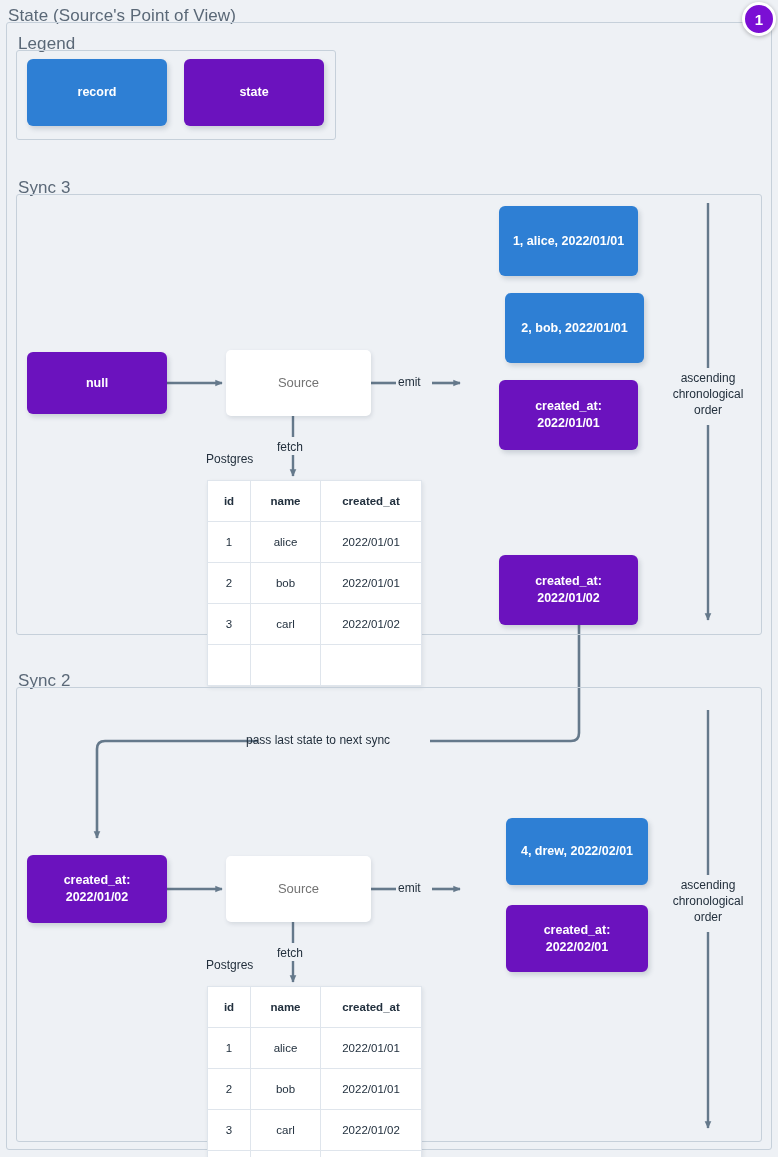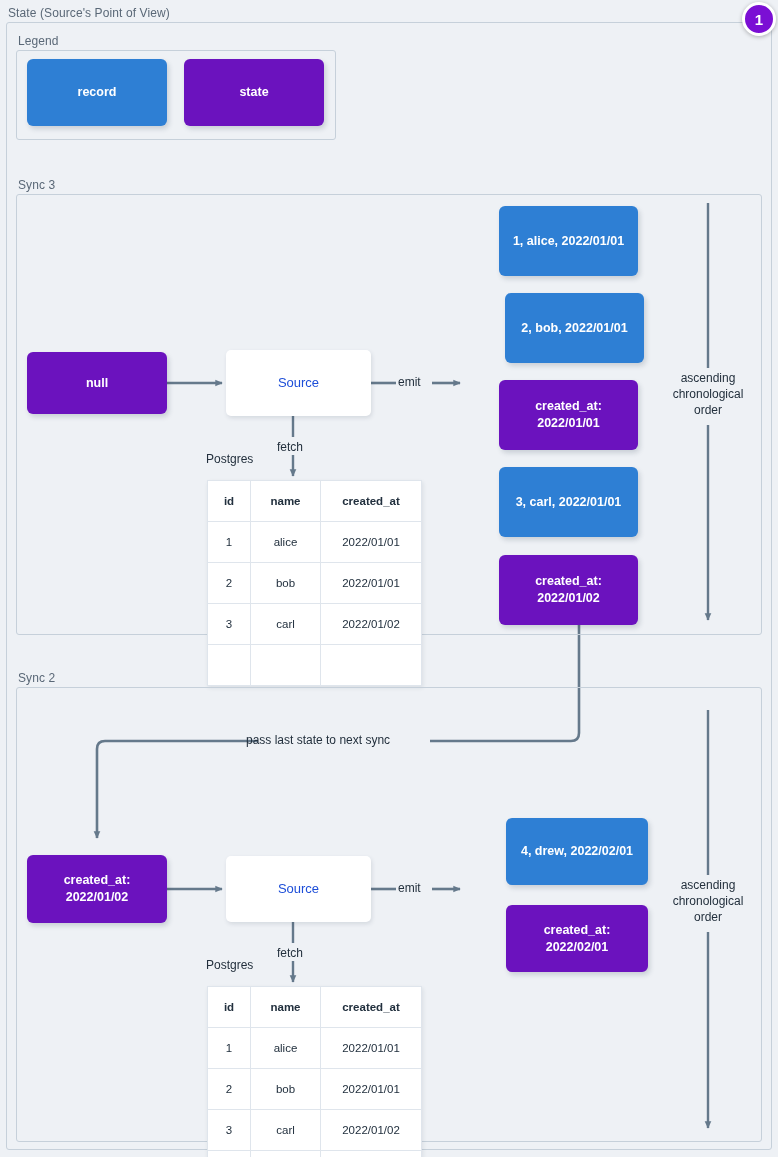--- a/index.html
+++ b/index.html
@@ -15,21 +15,21 @@
     position: relative;
     width: 778px;
     height: 1157px;
     background: #eef1f5;
     overflow: hidden;
   }
 
   
   .grp-label {
     position: absolute;
-    font-size: 12px;
+    font-size: 17px;
     color: #5a6877;
     letter-spacing: .1px;
     white-space: nowrap;
   }
   .grp-box {
     position: absolute;
     border: 1px solid #c6d0da;
     border-radius: 3px;
     background: transparent;
     box-sizing: border-box;
@@ -48,21 +48,21 @@
     font-weight: bold;
     line-height: 1.35;
     color: #ffffff;
     box-shadow: 2px 3px 5px rgba(40,55,75,0.18);
     white-space: pre-line;
   }
   .node.record { background: #2e7fd4; }
   .node.state  { background: #6b12be; }
   .node.plain  {
     background: #ffffff;
-    color: #1d4ed8;
+    color: #737373;
     font-weight: normal;
     font-size: 13px;
     box-shadow: 1px 2px 4px rgba(40,55,75,0.13);
     border-radius: 5px;
   }
 
   
   .edge-label {
     position: absolute;
     font-size: 12px;
@@ -206,21 +206,20 @@
         <td></td>
         <td></td>
       </tr>
     </tbody>
   </table>
 
   <div class="node record" style="left:499px; top:206px; width:139px; height:70px;">1, alice, 2022/01/01</div>
   <div class="node record" style="left:499px; top:293px; width:139px; height:70px;margin-left:6px;">2, bob, 2022/01/01</div>
   <div class="node state" style="left:499px; top:380px; width:139px; height:70px;">created_at:
 2022/01/01</div>
-  <div class="node record" style="left:499px; top:467px; width:139px; height:70px;">3, carl, 2022/01/01</div>
   <div class="node state" style="left:499px; top:555px; width:139px; height:70px;">created_at:
 2022/01/02</div>
 
   <div class="edge-label multi" style="left:658px; top:371px; width:100px;">ascending
 chronological
 order</div>
 
   <div class="grp-label" style="left:18px; top:671px;">Sync 2</div>
   <div class="grp-box" style="left:16px; top:687px; width:746px; height:455px;"></div>
 

